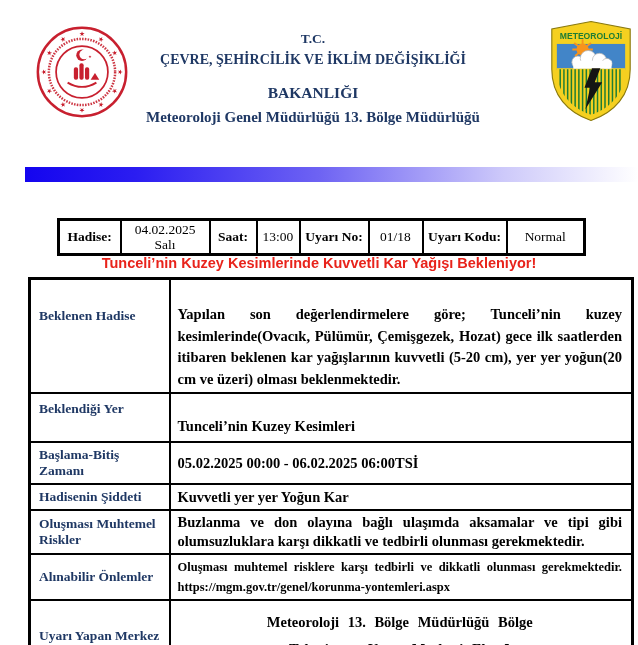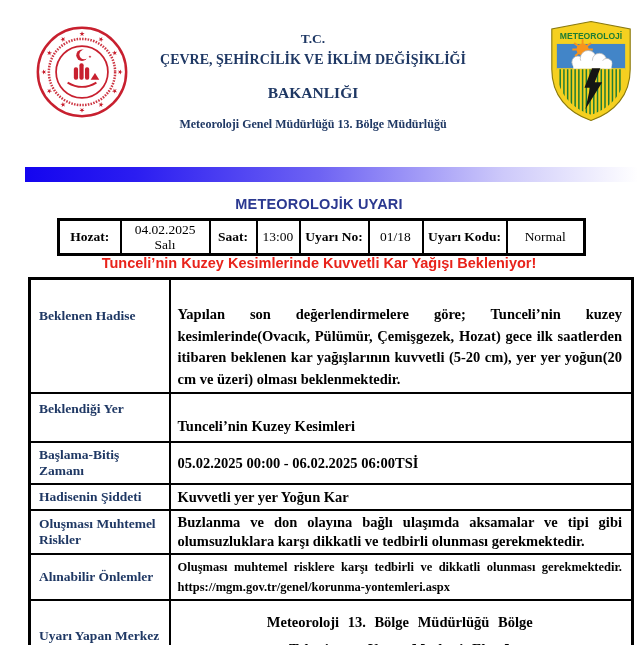--- a/index.html
+++ b/index.html
@@ -11,22 +11,22 @@
 
   
   .seal   { position:absolute; left:34px;  top:22px; width:96px; height:100px; }
   .shield { position:absolute; left:549px; top:20px; width:84px; height:102px; }
   .header-text {
     position:absolute; left:110px; right:122px; top:31px; text-align:center;
     color:#1f3864; font-weight:bold;
   }
   .ht-tc { font-size:13.5px; margin-bottom:5px; }
   .ht-l2 { font-size:14px; margin-bottom:16px; }
-  .ht-l3 { font-size:15.5px; margin-bottom:15px; }
-  .ht-l4 { font-size:12px; }
+  .ht-l3 { font-size:15.5px; margin-bottom:7px; }
+  .ht-l4 { font-size:15px; }
 
   
   .gradbar {
     position:absolute; left:25px; top:167px; right:0; height:15px;
     background:linear-gradient(to right,#1405ef 0%,#2b1df1 18%,#6e63f3 48%,#cdc9fa 78%,#ffffff 100%);
   }
 
   
   .sec-title {
     position:absolute; top:196px; left:0; right:0; text-align:center;
@@ -184,36 +184,35 @@
       </g>
       <rect x="26" y="43" width="41" height="8.5" fill="#ffffff"></rect>
 
       <polygon points="46,51 38,72 44,72 39,95 57,66 49,66 55,51" fill="#141414"></polygon>
     </g>
     <text x="45" y="20" text-anchor="middle" fill="#1e7d34" font-family="'Liberation Sans',sans-serif" font-weight="bold" font-size="9.2">METEOROLOJİ</text>
   </svg>
 
   <div class="gradbar"></div>
 
-  <div class="sec-title">METEOROLOJİK UYARI</div>
 
   <table class="info-table">
     <colgroup>
       <col style="width:62px">
         <col style="width:89px">
         <col style="width:47px">
         <col style="width:43px">
       <col style="width:69px">
         <col style="width:54px">
         <col style="width:84px">
         <col style="width:78px">
     </colgroup>
     <tbody>
         <tr>
-      <td class="itl">Hozat:</td>
+      <td class="itl">Hadise:</td>
       <td class="itv date-cell">
         <div>04.02.2025</div>
         <div>Salı</div>
       </td>
       <td class="itl">Saat:</td>
       <td class="itv">13:00</td>
       <td class="itl">Uyarı No:</td>
       <td class="itv">01/18</td>
       <td class="itl">Uyarı Kodu:</td>
       <td class="itv">Normal</td>

